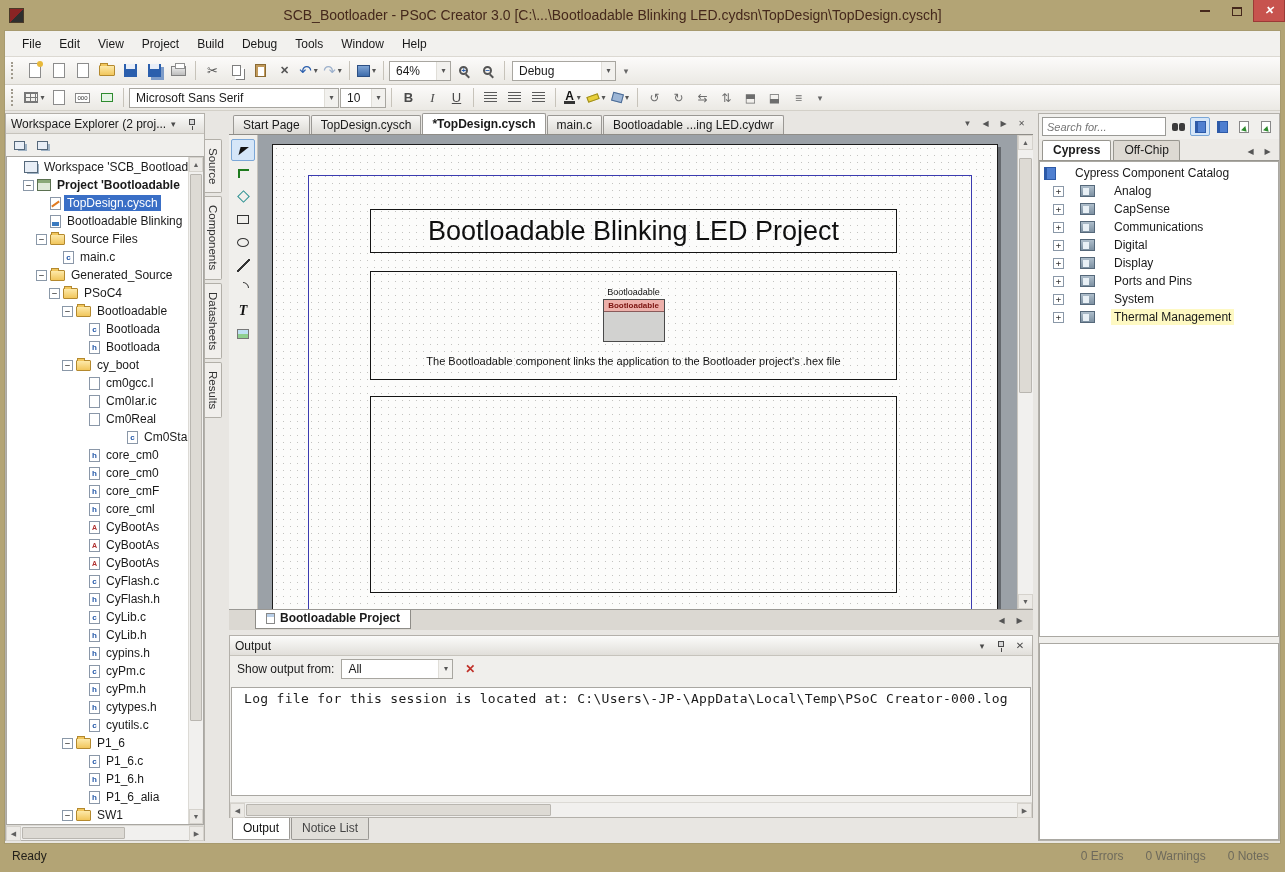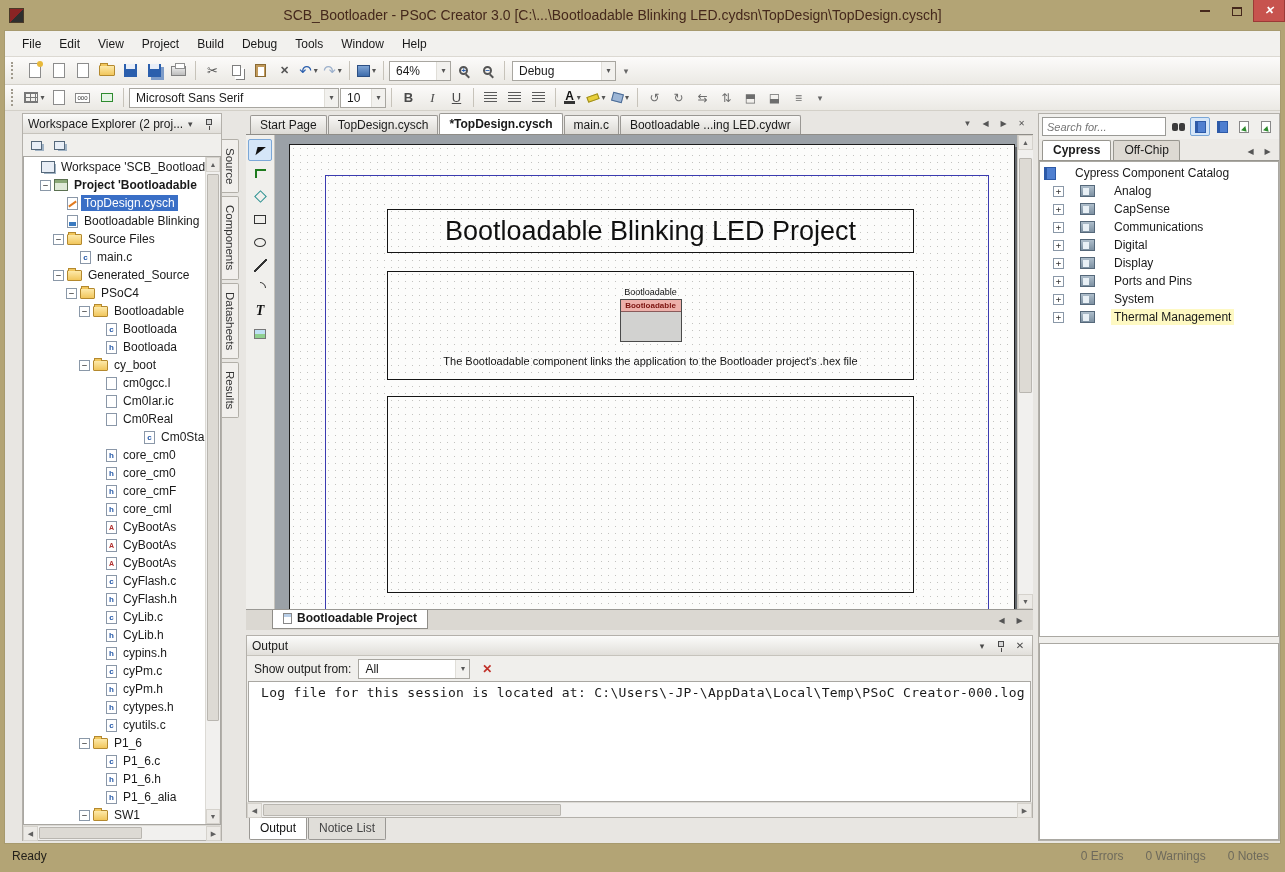--- a/index.html
+++ b/index.html
@@ -62,21 +62,21 @@
   .g-000::before{content:"000";font-size:6px;letter-spacing:0;border:1px solid #888;padding:1px;color:#333;background:#fff}
   .ic-wirelbl{width:12px;height:9px;border:1px solid #2e8b2e;background:#e4f4e4}
   .btxt{font-weight:bold;font-size:13px}.itxt{font-style:italic;font-family:"Liberation Serif",serif;font-size:13px}.utxt{text-decoration:underline;font-size:13px}
   .ic-lines{width:13px;height:11px;background:repeating-linear-gradient(#5a5a5a 0 1px,transparent 1px 3px)}
   .fcA{font-weight:bold;font-size:12px;line-height:10px;border-bottom:3px solid #333;padding:0 1px;color:#111}
   .ic-marker{width:12px;height:6px;background:#e8cf3a;border:1px solid #9a8a20;transform:rotate(-20deg)}
   .ic-bucket{width:11px;height:9px;background:#9db6d6;border:1px solid #4a6a94;transform:rotate(15deg)}
   .gmini{font-size:12px;color:#6d6d6d}
 
   
-  .main{flex:1;display:flex;min-height:0;padding:2px 0 2px 17px}
+  .main{flex:1;display:flex;min-height:0;padding:2px 0 2px 0}
   .left-panel{width:200px;display:flex;flex-direction:column;border:1px solid #b3b0aa;background:#f0efec;flex:none}
   .side-strip{width:24px;flex:none;background:#e8e6e2;display:flex;flex-direction:column;align-items:flex-start;padding-top:26px;gap:3px}
   .vtab{writing-mode:vertical-rl;padding:8px 2px;background:#f1efec;border:1px solid #b2afa8;border-left:none;font-size:11.5px;color:#333;border-radius:0 2px 2px 0}
   .center{flex:1;min-width:0;display:flex;flex-direction:column}
   .right-panel{width:242px;flex:none;margin-left:5px;display:flex;flex-direction:column;border:1px solid #b3b0aa;background:#f0efec}
 
   
   .panel-hd{height:20px;background:linear-gradient(#fbfbfa,#e1dfda);border-bottom:1px solid #c6c3bc;display:flex;align-items:center;padding:0 5px;white-space:nowrap;overflow:hidden;flex:none}
   .hd-btns{margin-left:auto;display:flex;gap:5px;align-items:center;flex:none}
   .hbt{width:14px;height:14px;display:flex;align-items:center;justify-content:center;color:#4a4a4a;font-size:9px}
@@ -162,21 +162,21 @@
   .sheet-ic{width:9px;height:11px;background:#fff;border:1px solid #888;box-shadow:inset 0 3px 0 #b9cfe8}
   .sheet-nav{position:absolute;right:6px;top:3px;display:flex;gap:3px}
 
   .h-splitter{height:5px;flex:none}
 
   
   .output-panel{height:183px;border:1px solid #b3b0aa;background:#f0efec;display:flex;flex-direction:column;flex:none}
   .show-row{height:25px;display:flex;align-items:center;gap:7px;padding:0 7px;flex:none}
   .clear-btn{width:20px;height:19px;display:flex;align-items:center;justify-content:center}
   .g-clear::before{content:"✕";color:#c03028;font-weight:bold;font-size:12px}
-  .log{flex:1;margin:0 1px;background:#fff;border:1px solid #a9a7a2;font-family:"DejaVu Sans Mono","Liberation Mono",monospace;font-size:13px;padding:3px 0 0 12px;white-space:nowrap;overflow:hidden;letter-spacing:.3px}
+  .log{flex:1;margin:6px 1px;background:#fff;border:1px solid #a9a7a2;font-family:"DejaVu Sans Mono","Liberation Mono",monospace;font-size:13px;padding:3px 0 0 12px;white-space:nowrap;overflow:hidden;letter-spacing:.3px}
   .bottom-tabs{height:23px;display:flex;padding-left:3px;gap:1px;background:#e8e6e2;align-items:flex-start;flex:none}
   .btab{padding:3px 10px 4px;border:1px solid #9a9894;border-top:none;background:#e0ded9;border-radius:0 0 2px 2px;color:#444}
   .btab.active{background:#fff;color:#111}
 
   
   .search-row{height:25px;display:flex;align-items:center;gap:2px;padding:2px 3px;flex:none}
   .search-row input{flex:1;min-width:0;height:19px;border:1px solid #9a9a96;font:italic 11px "Liberation Sans",sans-serif;color:#8a8a8a;padding:0 4px;background:#fff}
   .srbt{width:20px;height:19px;display:flex;align-items:center;justify-content:center;border:1px solid transparent;border-radius:2px}
   .srbt.pressed{background:#d5e6f8;border-color:#7ba7d7}
   .binoc{width:13px;height:8px;position:relative}

